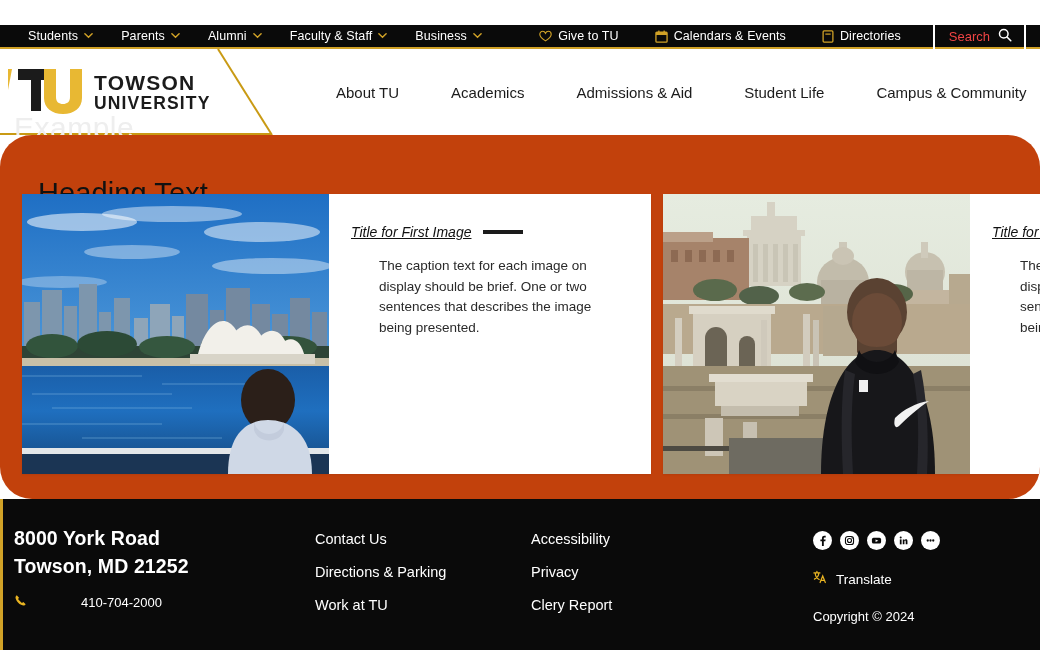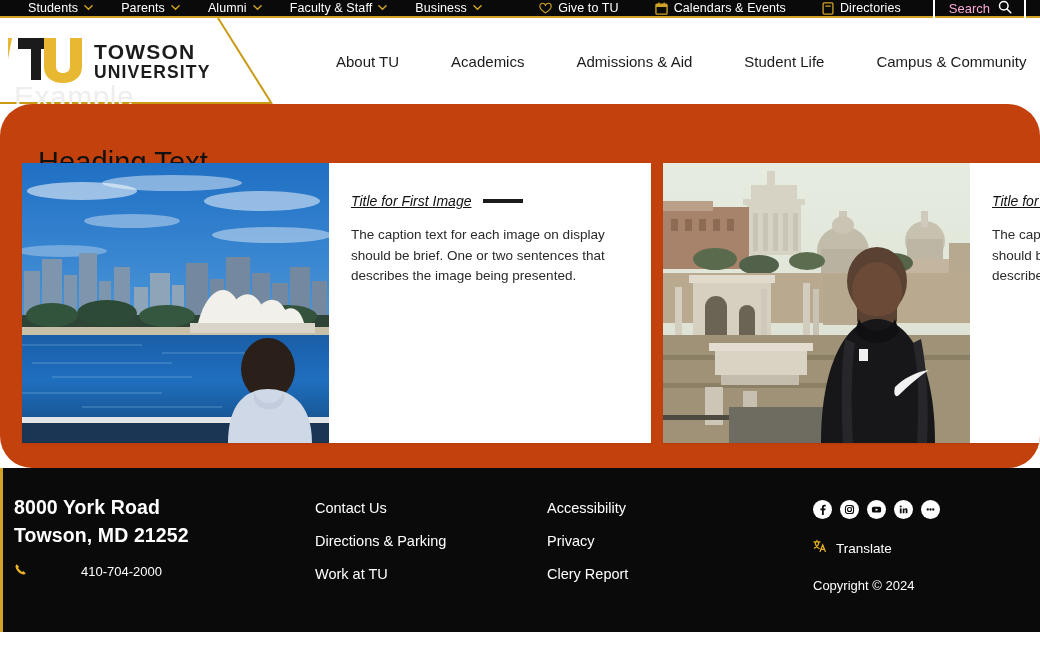--- a/index.html
+++ b/index.html
@@ -8,26 +8,27 @@
     overflow: hidden;
     background: #ffffff;
     font-family: "Liberation Sans", sans-serif;
     -webkit-font-smoothing: antialiased;
   }
   .page { position: relative; width: 1040px; height: 650px; overflow: hidden; }
 
   
   .utility-bar {
     position: relative;
-    height: 18px;
+    height: 24px;
     background: #0a0a0a;
     border-bottom: 2px solid #d1a227;
     display: flex;
     align-items: center;
     padding: 0 14px 0 14px;
+    margin-top: 25px;
   }
   .util-left { display: flex; align-items: center; gap: 0px; }
   .util-right { display: flex; align-items: center; margin-left: auto; gap: 8px; }
 
   .util-item {
     color: #ffffff;
     font-size: 12.5px;
     letter-spacing: .1px;
     padding: 0 14px;
     display: flex;
@@ -41,21 +42,21 @@
     width: 9px; height: 9px;
     position: relative; top: -1px;
   }
   .caret svg { display: block; }
   .util-ico { display: inline-flex; align-items: center; }
   .util-ico svg { display: block; }
 
   .search-btn {
     margin-left: 10px;
     border: 2px solid #ffffff;
-    color: #f9a8d4;
+    color: #ef4444;
     background: transparent;
     font-family: inherit;
     font-size: 13px;
     padding: 5px 12px 5px 14px;
     display: flex;
     align-items: center;
     gap: 8px;
     cursor: pointer;
     border-radius: 1px;
   }
@@ -187,20 +188,21 @@
     width: 40px; height: 4px;
     background: #1b1b1b;
     flex: 0 0 auto;
   }
   .card-caption {
     margin-top: 16px;
     font-size: 13.5px;
     line-height: 1.52;
     color: #2a2a2a;
     max-width: 258px;
+    margin-left: 28px;
   }
 
   
   .photo1 { width: 100%; height: 100%; display: block; }
   .photo2 { width: 100%; height: 100%; display: block; }
 
   
   .footer {
     position: relative;
     background: #0a0a0a;
@@ -225,21 +227,21 @@
   }
   .phone-row {
     margin-top: 13px;
     display: flex; align-items: center; gap: 8px;
     cursor: pointer;
   }
   .phone-row .ptxt { color: #ffffff; font-size: 13px; margin-left: 46px; }
 
   .fcol { position: absolute; top: 32px; }
   .fcol.c1 { left: 312px; }
-  .fcol.c2 { left: 544px; }
+  .fcol.c2 { left: 528px; }
   .flink {
     display: block;
     color: #ffffff;
     font-size: 14.5px;
     margin-bottom: 17px;
     cursor: pointer;
     white-space: nowrap;
   }
 
   .fright { position: absolute; left: 810px; top: 32px; }

